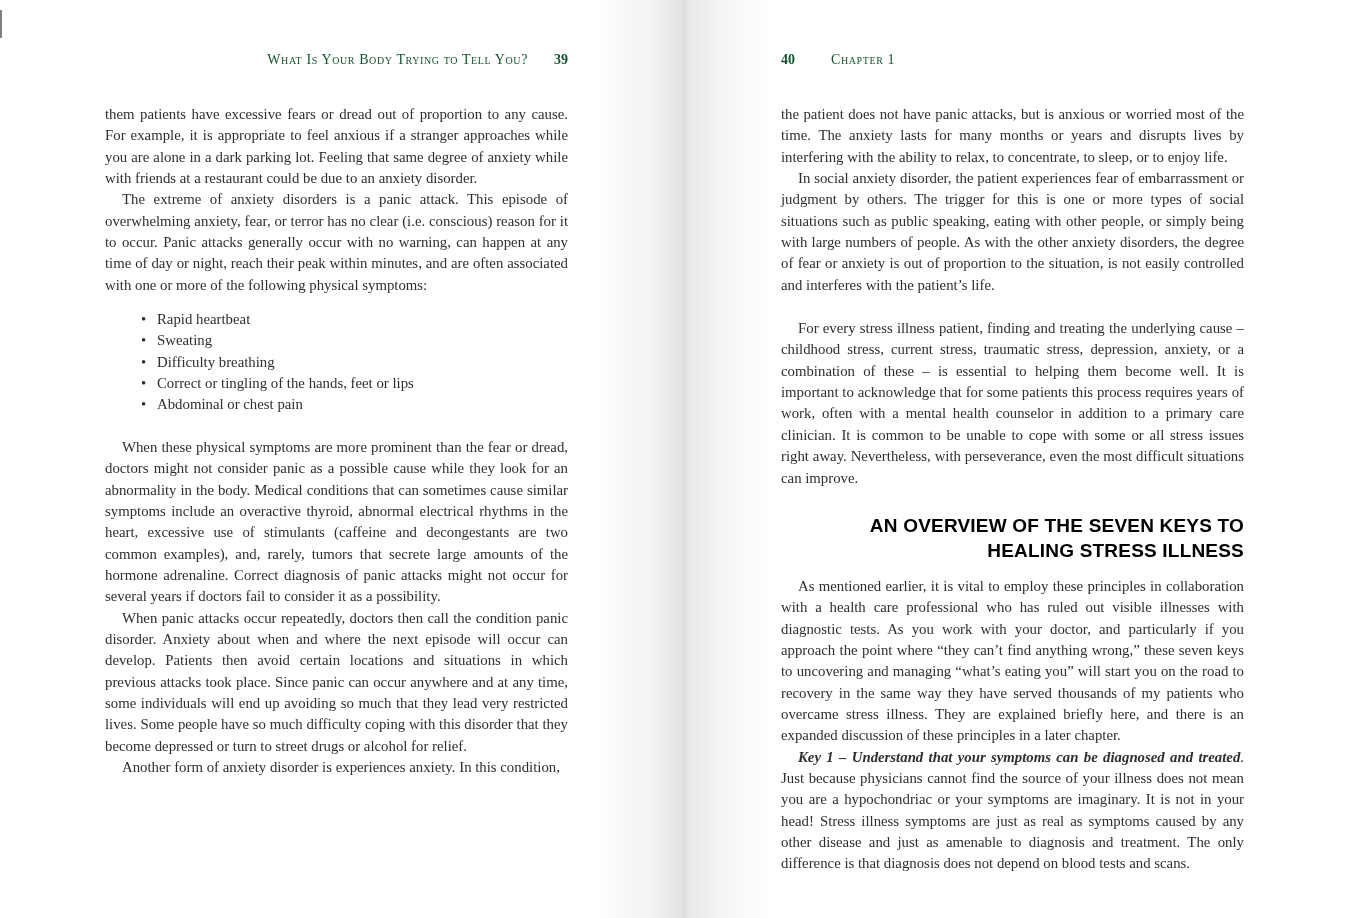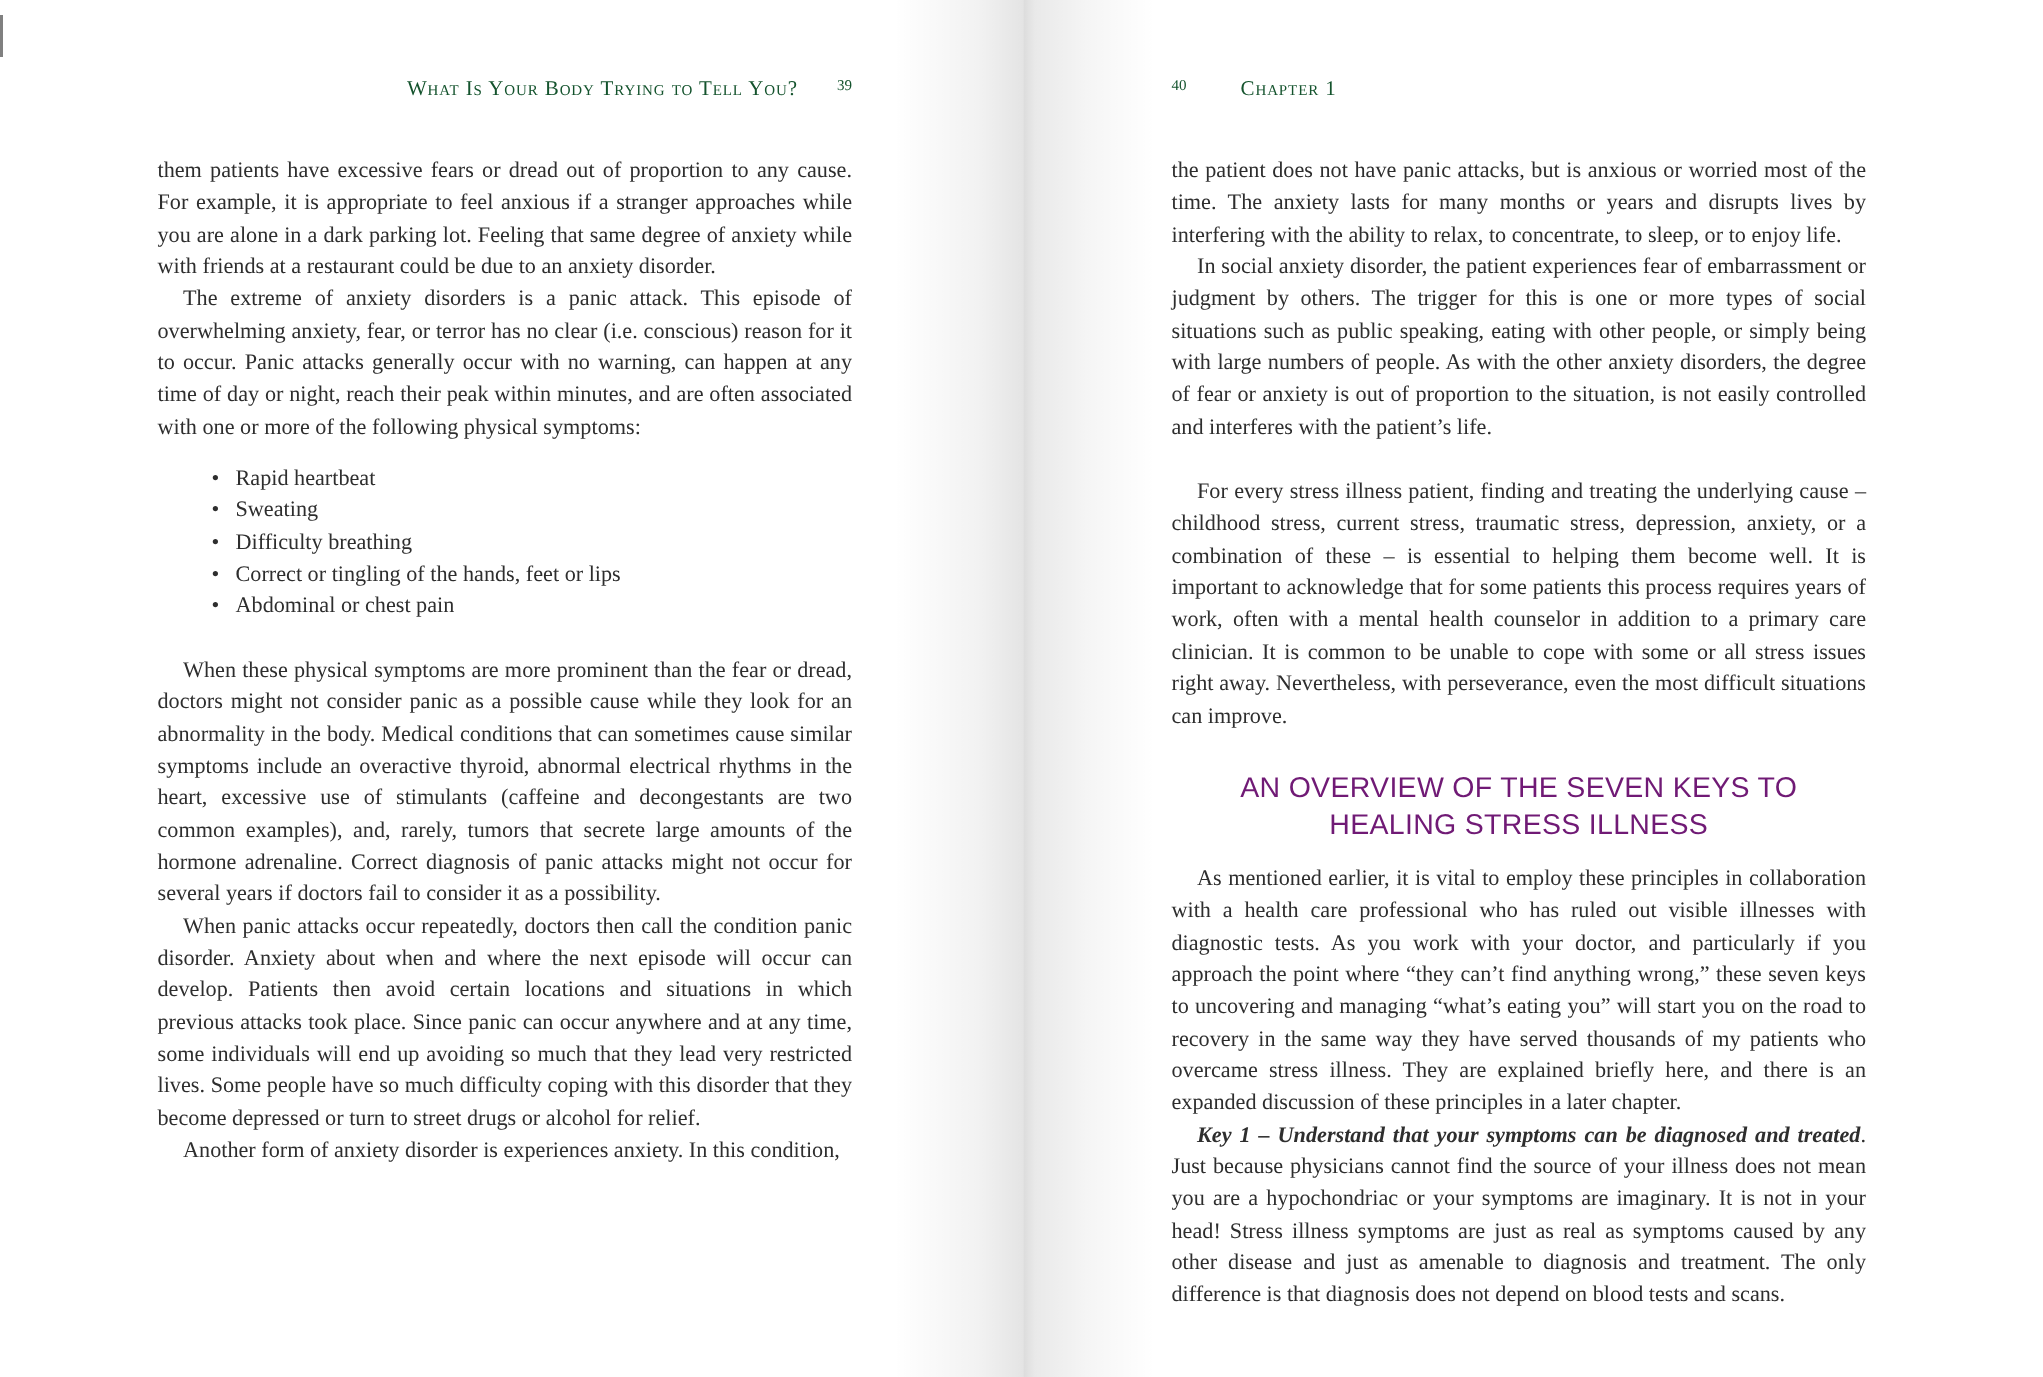--- a/index.html
+++ b/index.html
@@ -29,37 +29,37 @@
   .page{position:absolute;top:52px;width:463px;}
   .page-left{left:105px;}
   .page-right{left:781px;}
   .running-head{
     display:flex;align-items:flex-start;
     font-size:14px;color:#14532d;
   }
   .page-left .running-head{justify-content:flex-end;gap:26px;}
   .page-right .running-head{justify-content:flex-start;gap:36px;}
   .head-title{font-variant:small-caps;letter-spacing:.6px;}
-  .page-num{font-size:10px;}
+  .page-num{font-size:14px;font-weight:bold;}
   .page-body{
     margin-top:36px;
     font-size:14.8px;line-height:21.35px;
     text-align:justify;text-justify:inter-word;hyphens:auto;
   }
   .para{margin:0;}
   .para.indent{text-indent:17px;}
   .para.gap{margin-top:22px;}
   .bullets{list-style:none;margin:13px 0 21px 0;padding:0 0 0 36px;}
   .bullets li{position:relative;padding-left:16px;text-align:left;}
   .bullets li::before{content:"\2022";position:absolute;left:0;top:0;}
   .section-heading{
     margin:24px 0 13px 0;
     font-family:"Liberation Sans","DejaVu Sans",sans-serif;
-    font-weight:normal;font-size:19px;line-height:25px;
-    letter-spacing:.2px;color:#701a75;text-align:center;
+    font-weight:bold;font-size:19px;line-height:25px;
+    letter-spacing:.2px;color:#000000;text-align:right;
   }
   .key-lead{font-style:italic;font-weight:bold;}
 </style>
 </head>
 <body>
 
 <div class="edge-mark"></div>
 <div class="gutter"></div>
 
 <div class="page page-left">

